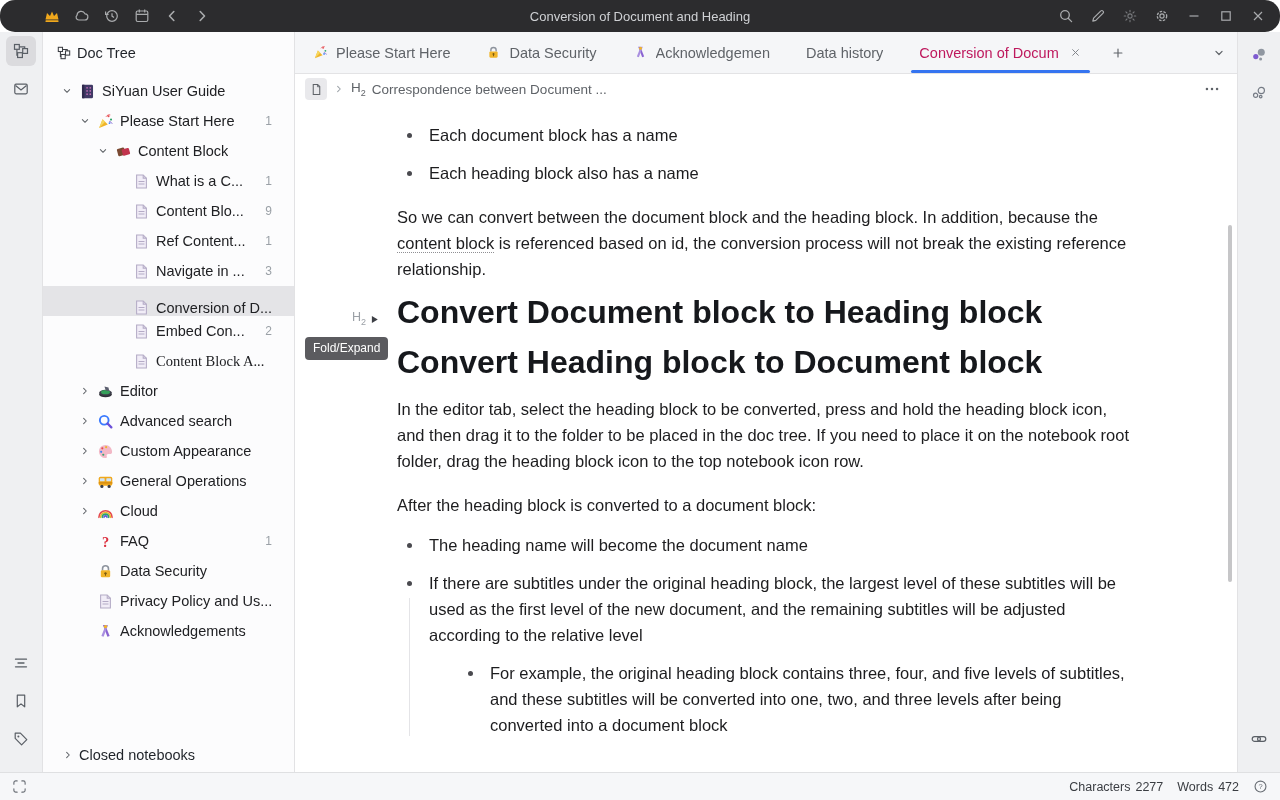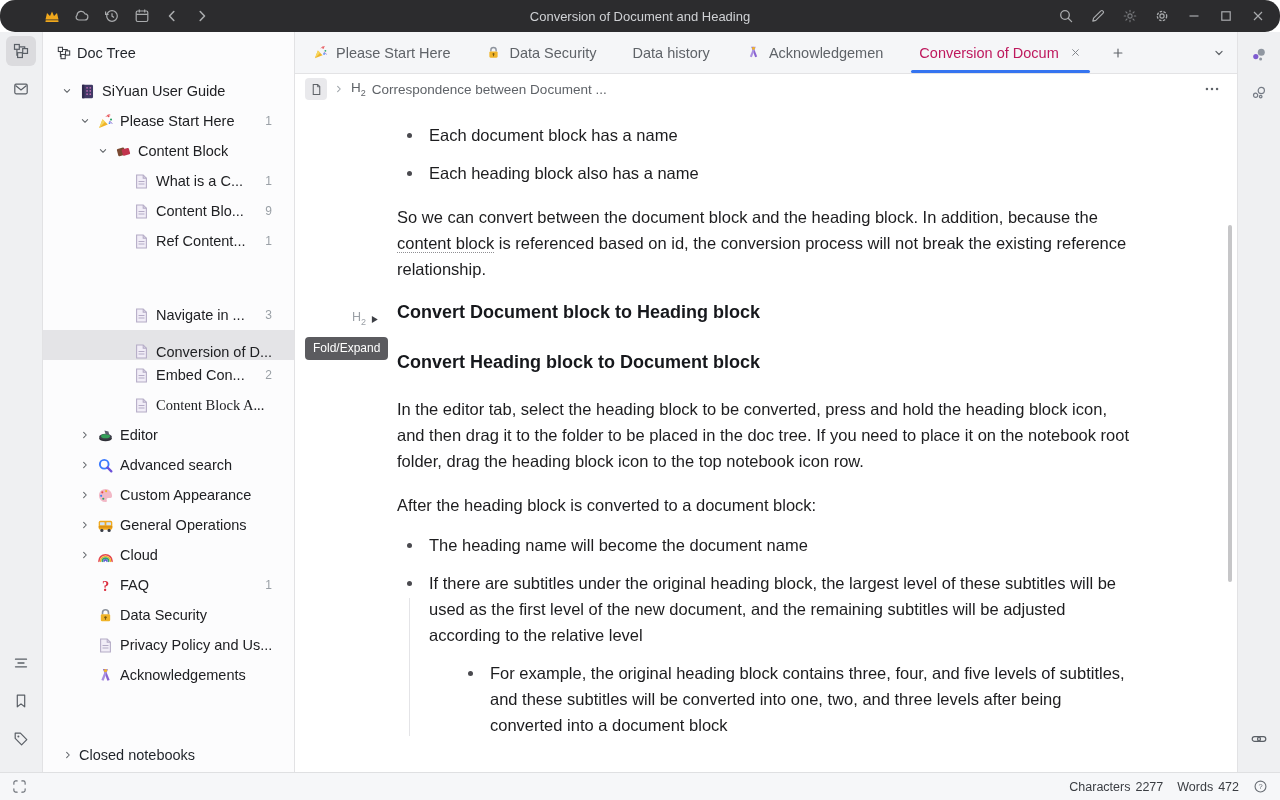--- a/index.html
+++ b/index.html
@@ -87,21 +87,21 @@
   ul.blist li::before { content:''; position:absolute; left:-22px; top:10.5px; width:5px;
     height:5px; border-radius:50%; background:#4a4a4f; }
   li.guide::after { content:''; position:absolute; left:-20px; top:28px; bottom:2px;
     width:1px; background:#e4e4e7; }
   ul.nested { margin:12px 0 0; padding-left:61px; list-style:none; }
   ul.nested li { position:relative; }
   ul.nested li::before { content:''; position:absolute; left:-22px; top:10.5px; width:5px;
     height:5px; border-radius:50%; background:#4a4a4f; }
   .ref { border-bottom:1.5px dotted #8f8f93; }
   .hwrap { position:relative; margin-top:14px; }
-  .editor h2 { font-size:18px; line-height:32px; font-weight:bold; color:#16181c; }
+  .editor h2 { font-size:32px; line-height:32px; font-weight:bold; color:#16181c; }
   .h2b { margin-top:18px; }
   .hgut { position:absolute; left:-45px; top:8px; display:flex; align-items:center; gap:2px; }
   .hgut .hmark { font-size:12.5px; color:#9ba0a6; }
   .hgut .play { width:13px; height:13px; }
   .tooltip { position:absolute; left:-92px; top:41px; background:#5b5b5f; color:#fff;
     font-size:12px; line-height:15px; padding:4px 8px; border-radius:4px; white-space:nowrap; z-index:5; }
   .scrollbar { position:absolute; right:5px; top:193px; width:4px; height:357px;
     background:#c6c6c8; border-radius:2px; }
 
   
@@ -352,21 +352,21 @@
           <span class="tw ticon">
             <svg viewBox="0 0 16 16">
               <path d="M3.4 1.8h6.2l3 3v9.4H3.4z" fill="#f1edf7" stroke="#b4abc6" stroke-width="1"></path>
               <path d="M9.6 1.8v3h3" fill="none" stroke="#b4abc6" stroke-width="1"></path>
               <path d="M5.2 8h5.6M5.2 10.4h5.6" stroke="#b4abc6" stroke-width="1"></path>
             </svg>
           </span>
           <span class="tlabel">Ref Content...</span>
           <span class="tcount">1</span>
         </div>
-        <div class="tree-row" style="padding-left: 68px; margin-top: 44px;">
+        <div class="tree-row" style="padding-left: 68px;">
           <span class="tw chev"></span>
           <span class="tw ticon">
             <svg viewBox="0 0 16 16">
               <path d="M3.4 1.8h6.2l3 3v9.4H3.4z" fill="#f1edf7" stroke="#b4abc6" stroke-width="1"></path>
               <path d="M9.6 1.8v3h3" fill="none" stroke="#b4abc6" stroke-width="1"></path>
               <path d="M5.2 8h5.6M5.2 10.4h5.6" stroke="#b4abc6" stroke-width="1"></path>
             </svg>
           </span>
           <span class="tlabel">Navigate in ...</span>
           <span class="tcount">3</span>
@@ -566,31 +566,31 @@
               <svg viewBox="0 0 16 16">
                 <path d="M5.2 7V5.4a2.8 2.8 0 0 1 5.6 0V7" fill="none" stroke="#8d939d" stroke-width="1.5"></path>
                 <rect x="3.6" y="6.9" width="8.8" height="6.6" rx="1.2" fill="#f0b429"></rect>
                 <circle cx="8" cy="9.7" r="1.1" fill="#7a5a10"></circle>
                 <path d="M8 10.4v1.6" stroke="#7a5a10" stroke-width="1"></path>
               </svg>
             </span>
             <span class="tab-label">Data Security</span>
           </div>
           <div class="tab">
-            <span class="tab-label">Data history</span>
-          </div>
-          <div class="tab">
             <span class="ic">
               <svg viewBox="0 0 16 16">
                 <path d="M5.6 1.8L9.8 13l2.1-.8L7.8 1.8z" fill="#8a63d2"></path>
                 <path d="M10.4 1.8L6.2 13l-2.1-.8L8.2 1.8z" fill="#a98fe0"></path>
                 <circle cx="8" cy="3.4" r="1.6" fill="#f0b429"></circle>
               </svg>
             </span>
             <span class="tab-label">Acknowledgemen</span>
+          </div>
+          <div class="tab">
+            <span class="tab-label">Data history</span>
           </div>
           <div class="tab active">
             <span class="tab-label">Conversion of Docum</span>
             <span class="tab-close">
               <svg viewBox="0 0 16 16">
                 <path d="M4.5 4.5l7 7M11.5 4.5l-7 7" stroke="currentColor" stroke-width="1.2" stroke-linecap="round"></path>
               </svg>
             </span>
           </div>
         </div>

